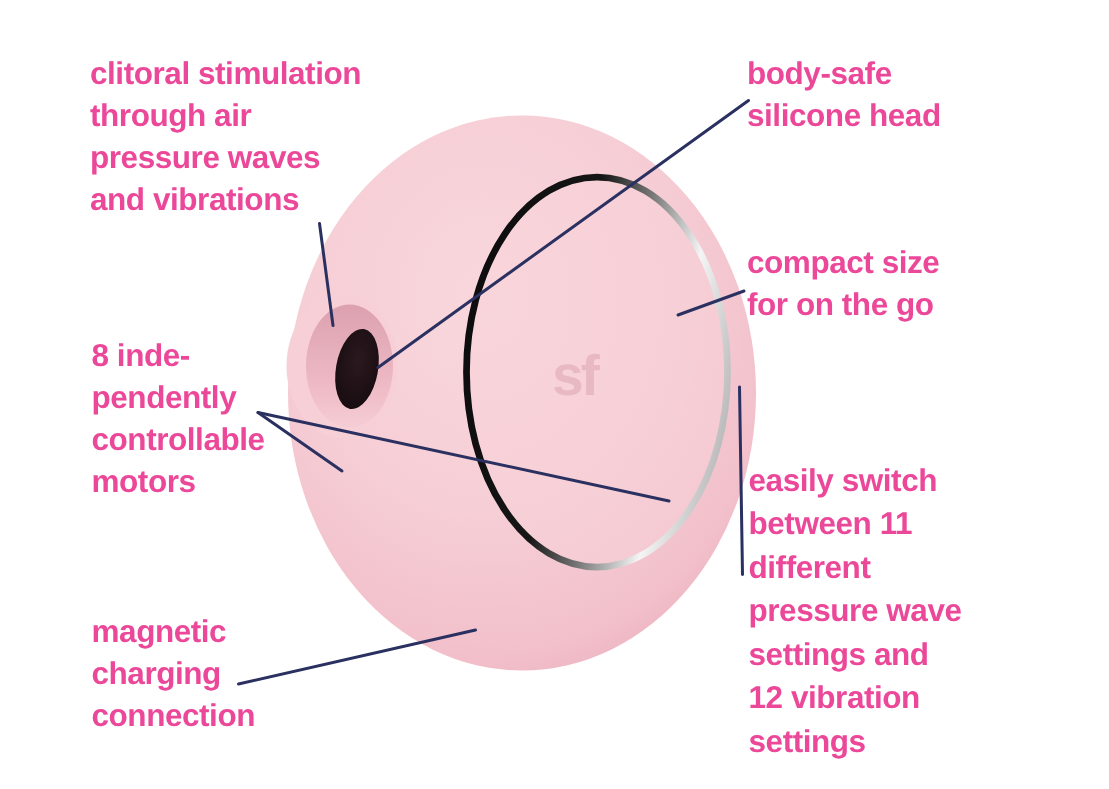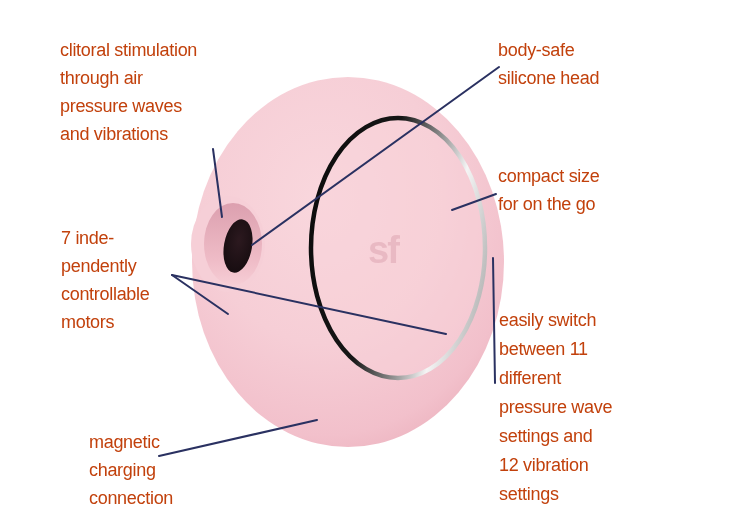--- a/index.html
+++ b/index.html
@@ -6,23 +6,23 @@
   .canvas{
     position:relative;
     width:739px;height:526px;
     background:#ffffff;
     overflow:hidden;
     font-family:"Liberation Sans", sans-serif;
   }
   .device-svg{position:absolute;left:0;top:0;}
   .callout-label{
     position:absolute;
-    color:#c2410c;
-    font-weight:normal;
-    font-size:18px;
+    color:#ec4899;
+    font-weight:bold;
+    font-size:21px;
     line-height:28px;
     letter-spacing:-0.3px;
     white-space:pre-line;
   }
   #label-easily-switch{line-height:29px;margin-top:21px;}
   .callout-line{stroke:#2a3161;stroke-width:2;fill:none;stroke-linecap:round;}
   .sf-logo{
     font-family:"Liberation Sans", sans-serif;
     font-weight:bold;
     font-size:38px;
@@ -88,30 +88,30 @@
 through air
 pressure waves
 and vibrations</div>
 
   <div class="callout-label" id="label-compact-size" style="left:498px;top:162px;">compact size
 for on the go</div>
 
   <div class="callout-label" id="label-body-safe-head" style="left:498px;top:36px;">body-safe
 silicone head</div>
 
-  <div class="callout-label" id="label-independent-motors" style="left:61px;top:224px;">7 inde-
+  <div class="callout-label" id="label-independent-motors" style="left:61px;top:224px;">8 inde-
 pendently
 controllable
 motors</div>
 
   <div class="callout-label" id="label-easily-switch" style="left:499px;top:285px;">easily switch
 between 11
 different
 pressure wave
 settings and
 12 vibration
 settings</div>
 
-  <div class="callout-label" id="label-magnetic-charging" style="left:61px;top:428px;margin-left:28px;">magnetic
+  <div class="callout-label" id="label-magnetic-charging" style="left:61px;top:408px;">magnetic
 charging
 connection</div>
 
 </div>
 
 </body></html>

